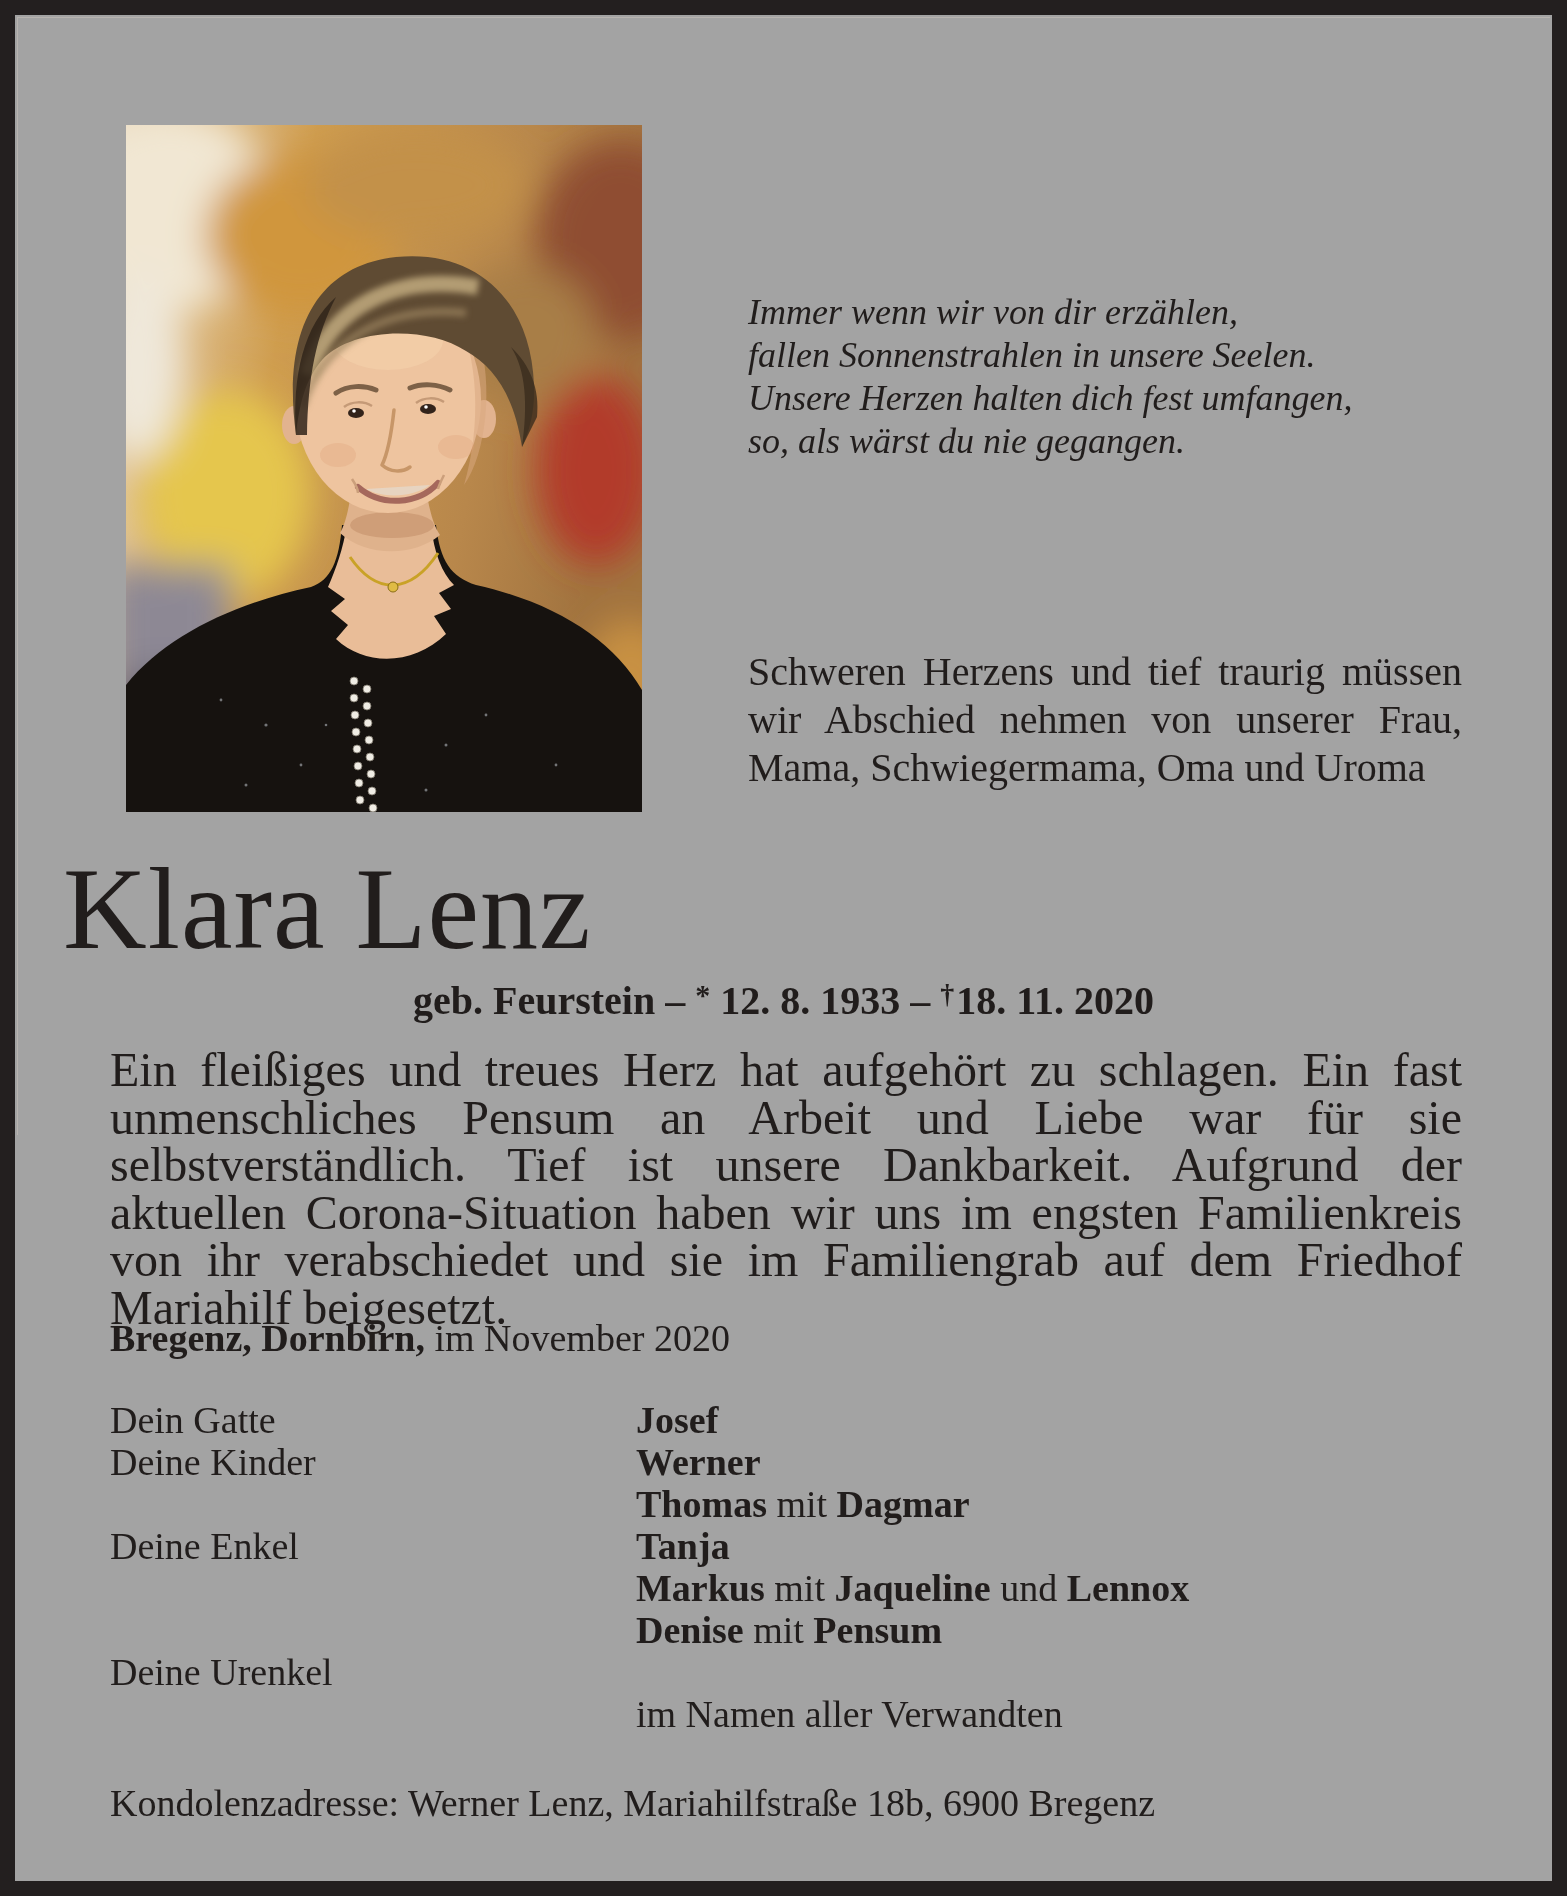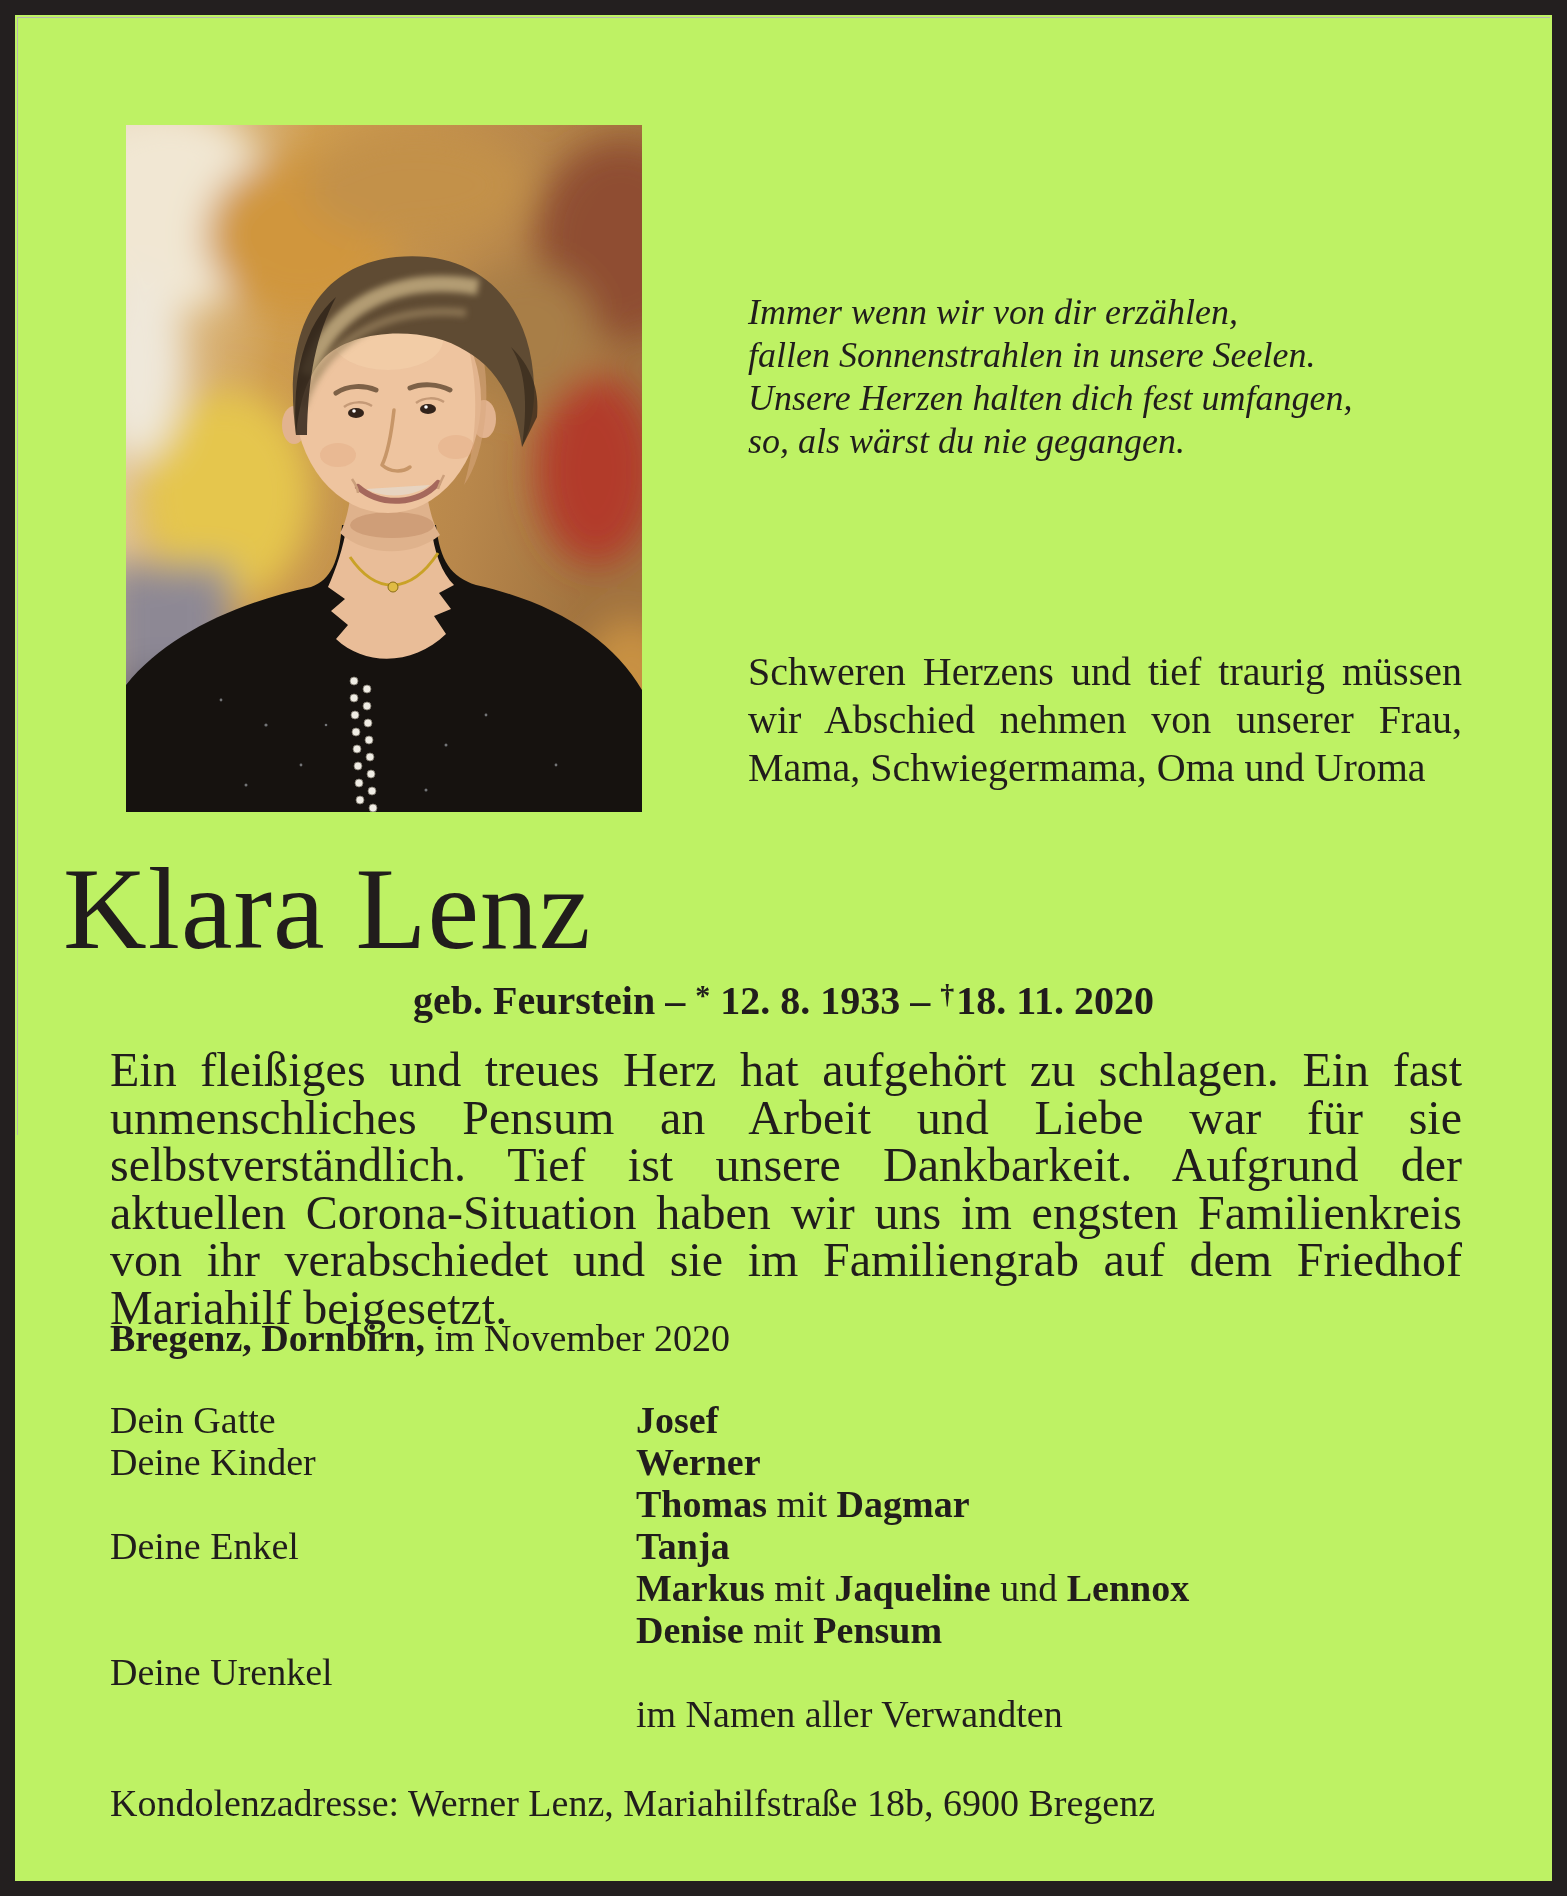--- a/index.html
+++ b/index.html
@@ -1,20 +1,20 @@
 <!DOCTYPE html>
 <html><head>
 <meta charset="utf-8">
 <style>
   html,body{margin:0;padding:0;background:#ffffff;}
   .sheet{
     position:relative;
     width:1567px;height:1896px;
     box-sizing:border-box;
-    background:#bef264;
+    background:#a3a3a3;
     border:15px solid #231f1f;
     font-family:"Liberation Serif","DejaVu Serif",serif;
     color:#211d1c;
     overflow:hidden;
   }
   .hairline-top{position:absolute;top:2px;left:2px;right:2px;height:1px;background:#b7b3af;}
   .hairline-left{position:absolute;top:2px;left:2px;bottom:40%;width:1px;background:#b7b3af;}
 
   .photo{
     position:absolute;left:111px;top:110px;width:516px;height:687px;

